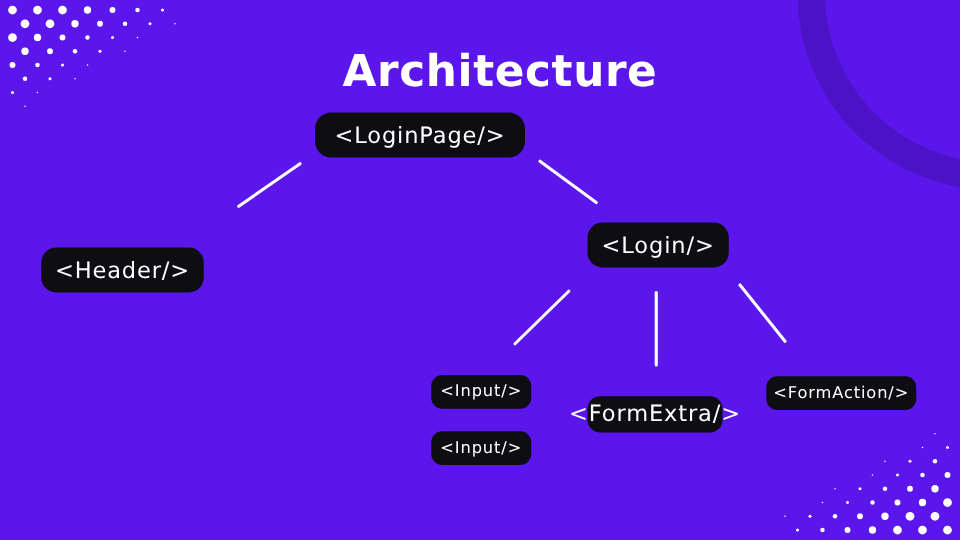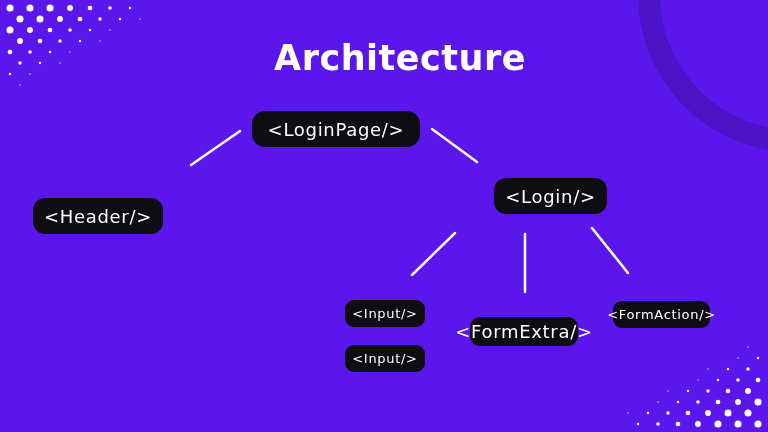--- a/index.html
+++ b/index.html
@@ -21,27 +21,27 @@
     position:absolute;top:25px;left:0;width:100%;margin:16px;
     text-align:center;color:#ffffff;font-size:35px;font-weight:800;
     letter-spacing:.5px;line-height:1;
   }
   .node{
     position:absolute;display:flex;align-items:center;justify-content:center;
     background:var(--node-bg);color:var(--node-text);
     white-space:nowrap;letter-spacing:.7px;font-weight:500;
     box-sizing:border-box;
   }
-  .n-loginpage {left:252px;top:90px; width:168px;height:36px;font-size:18px;border-radius:13px;margin-top:21px;}
+  .n-loginpage {left:252px;top:90px; width:168px;height:36px;font-size:18px;border-radius:13px;}
   .n-header    {left:33px; top:178px;width:130px;height:36px;font-size:18px;border-radius:12px;margin-top:20px;}
-  .n-login     {left:470px;top:178px;width:113px;height:36px;font-size:18px;border-radius:12px;margin-left:24px;}
+  .n-login     {left:470px;top:178px;width:113px;height:36px;font-size:18px;border-radius:12px;}
   .n-input1    {left:345px;top:300px;width:80px; height:27px;font-size:13px;border-radius:9px;}
   .n-input2    {left:345px;top:345px;width:80px; height:27px;font-size:13px;border-radius:9px;}
   .n-formextra {left:470px;top:317px;width:108px;height:29px;font-size:18px;border-radius:10px;}
-  .n-formaction{left:613px;top:301px;width:97px;height:27px;font-size:13px;border-radius:9px;}
+  .n-formaction{left:613px;top:301px;width:120px;height:27px;font-size:13px;border-radius:9px;}
   .edge{stroke:var(--line);stroke-width:2.5;stroke-linecap:round;}
 </style>
 </head>
 <body>
 
 <div class="stage">
 
   <svg class="layer" viewBox="0 0 768 432">
     <circle cx="795" cy="-5" r="146" fill="none" stroke="var(--ring)" stroke-width="22"></circle>
   </svg>

